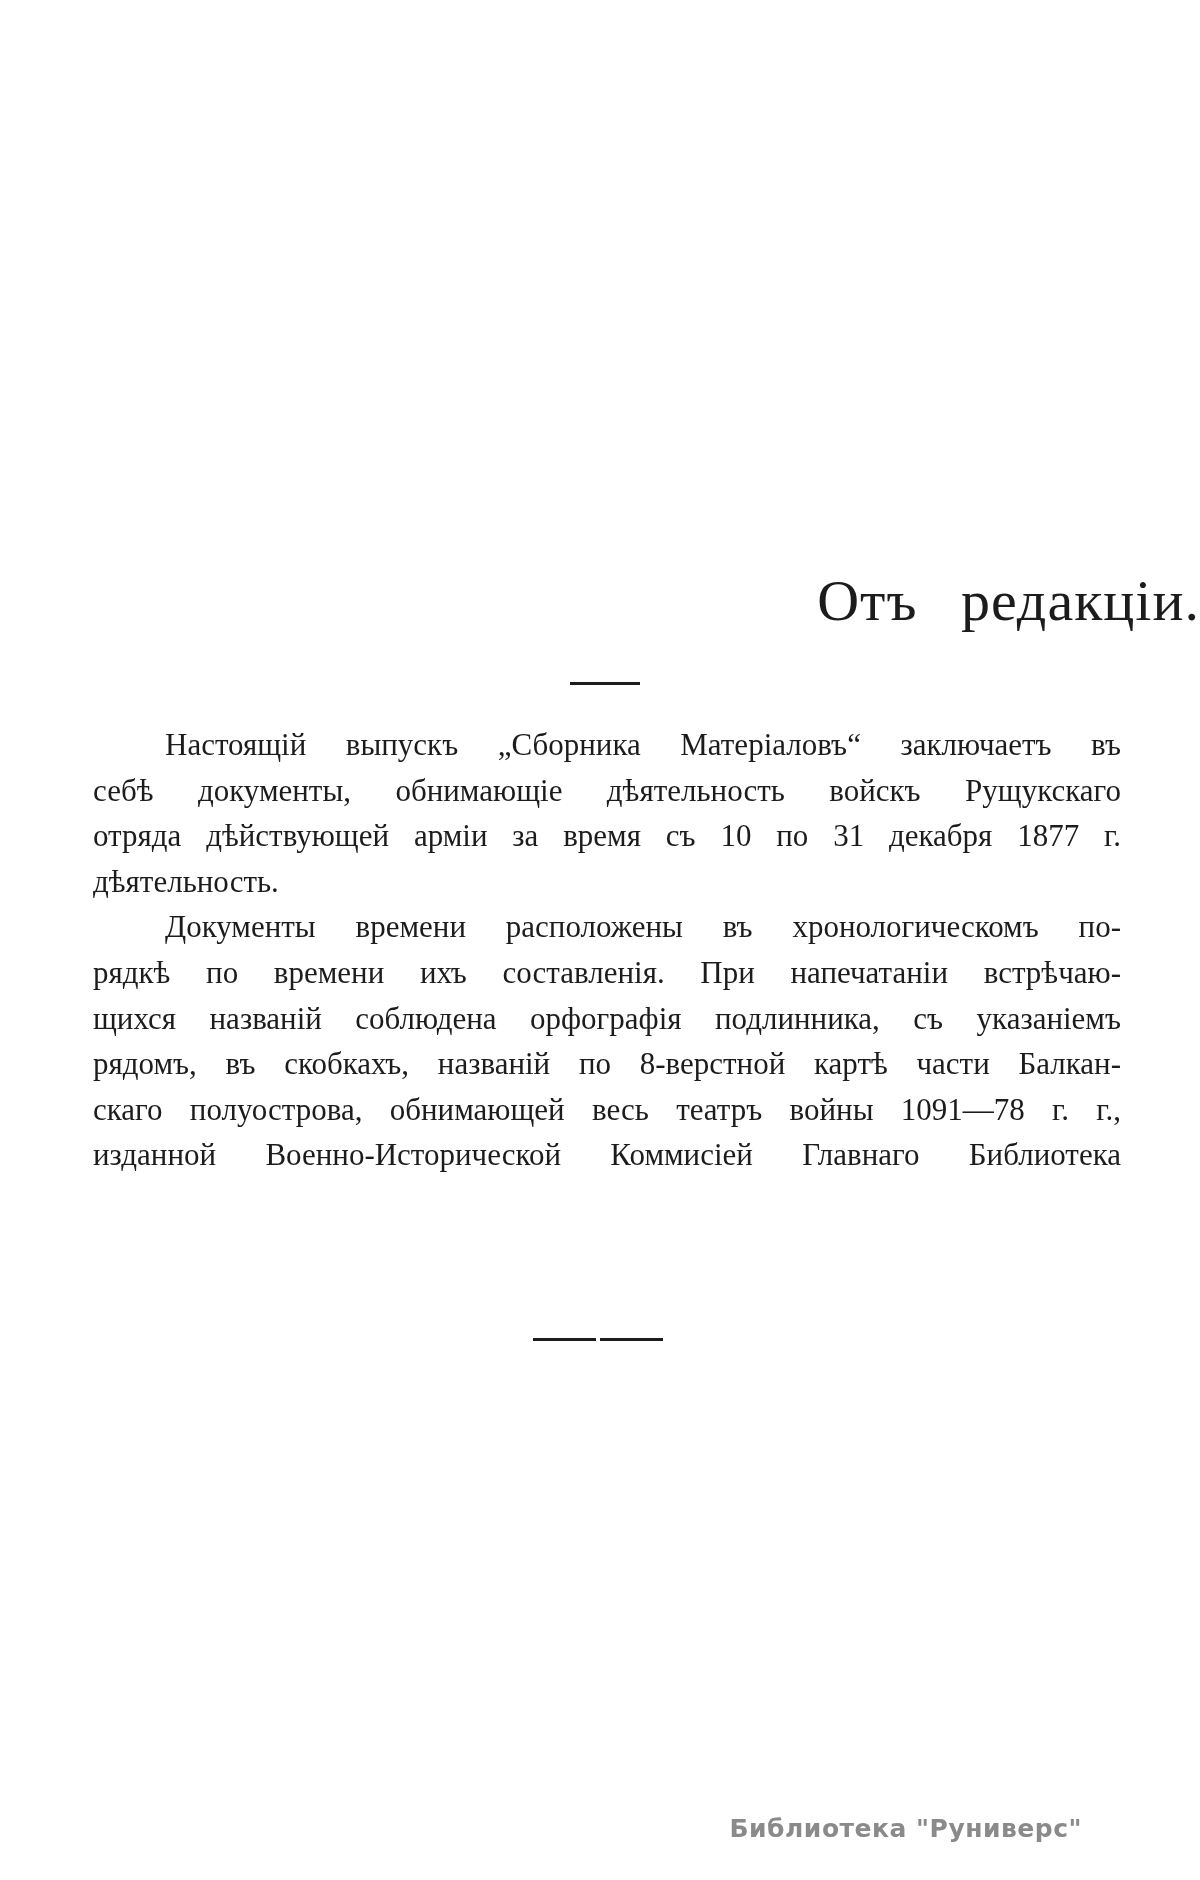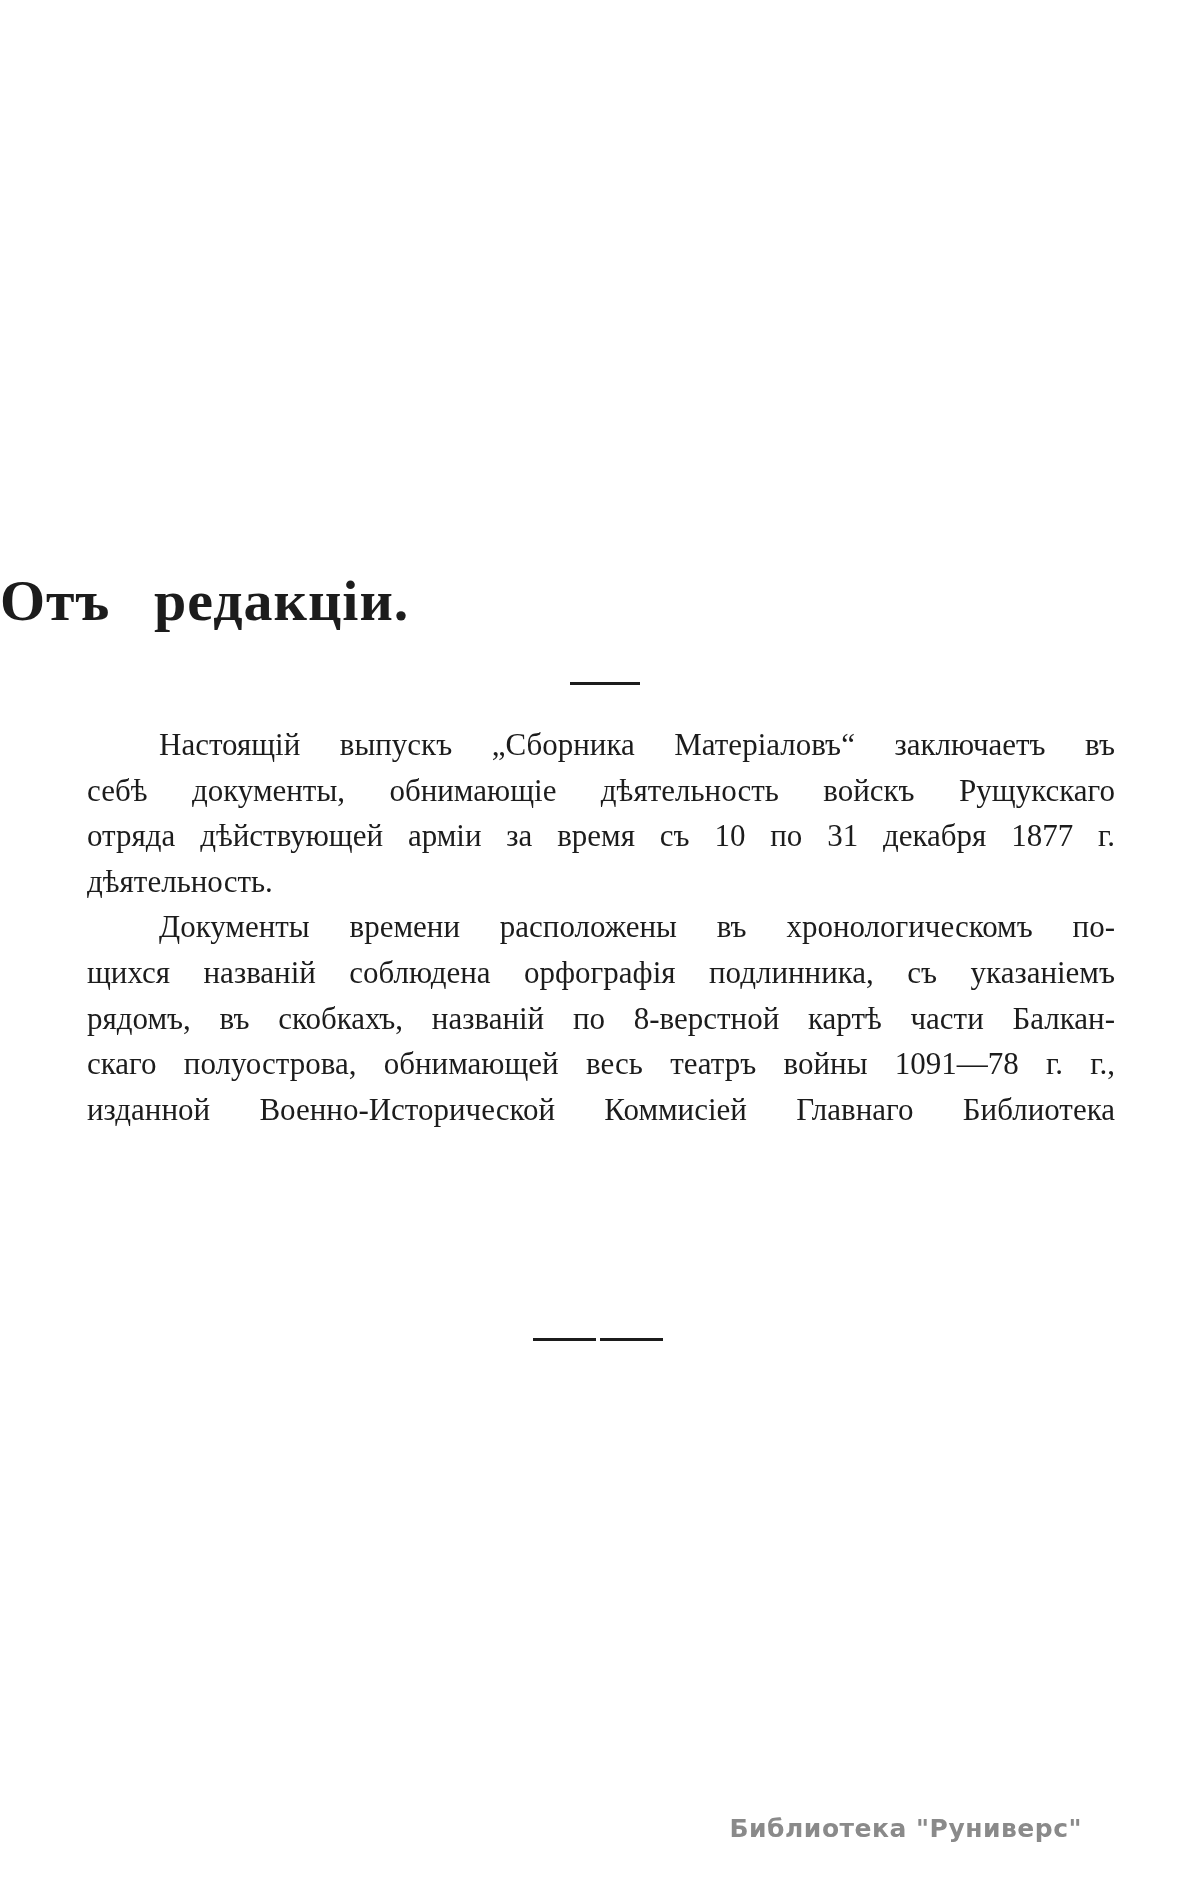--- a/index.html
+++ b/index.html
@@ -11,39 +11,39 @@
     overflow: hidden;
     font-family: "Liberation Serif", serif;
     color: #1c1c1c;
   }
   .title {
     position: absolute;
     top: 572px;
     left: 0;
     width: 100%;
     margin: 0;
-    text-align: left;
+    text-align: right;
     font-size: 58px;
     line-height: 1;
-    font-weight: bold;
+    font-weight: normal;
     word-spacing: 28px;
     letter-spacing: 1px;
   }
   .title-rule {
     position: absolute;
     top: 682px;
     left: 570px;
     width: 70px;
     height: 3px;
     background: #1c1c1c;
   }
   .text-block {
     position: absolute;
     top: 722px;
-    left: 87px;
+    left: 93px;
     width: 1028px;
     font-size: 31px;
   }
   .line {
     height: 45.6px;
     line-height: 45.6px;
     text-align: justify;
     text-align-last: justify;
     overflow: visible;
   }
@@ -83,20 +83,21 @@
 
   <div class="title-rule"></div>
 
   <div class="text-block">
     <div class="line first">Настоящій выпускъ „Сборника Матеріаловъ“ заключаетъ въ</div>
     <div class="line">себѣ документы, обнимающіе дѣятельность войскъ Рущукскаго</div>
     <div class="line">отряда дѣйствующей арміи за время съ 10 по 31 декабря 1877 г.</div>
     <div class="line last">дѣятельность.</div>
 
     <div class="line first">Документы времени расположены въ хронологическомъ по-</div>
+    <div class="line">рядкѣ по времени ихъ составленія. При напечатаніи встрѣчаю-</div>
     <div class="line">щихся названій соблюдена орфографія подлинника, съ указаніемъ</div>
     <div class="line">рядомъ, въ скобкахъ, названій по 8-верстной картѣ части Балкан-</div>
     <div class="line">скаго полуострова, обнимающей весь театръ войны 1091—78 г. г.,</div>
     <div class="line">изданной Военно-Исторической Коммисіей Главнаго Библиотека</div>
   </div>
 
   <div class="end-rule">
     <span class="seg"></span>
     <span class="seg"></span>
   </div>

